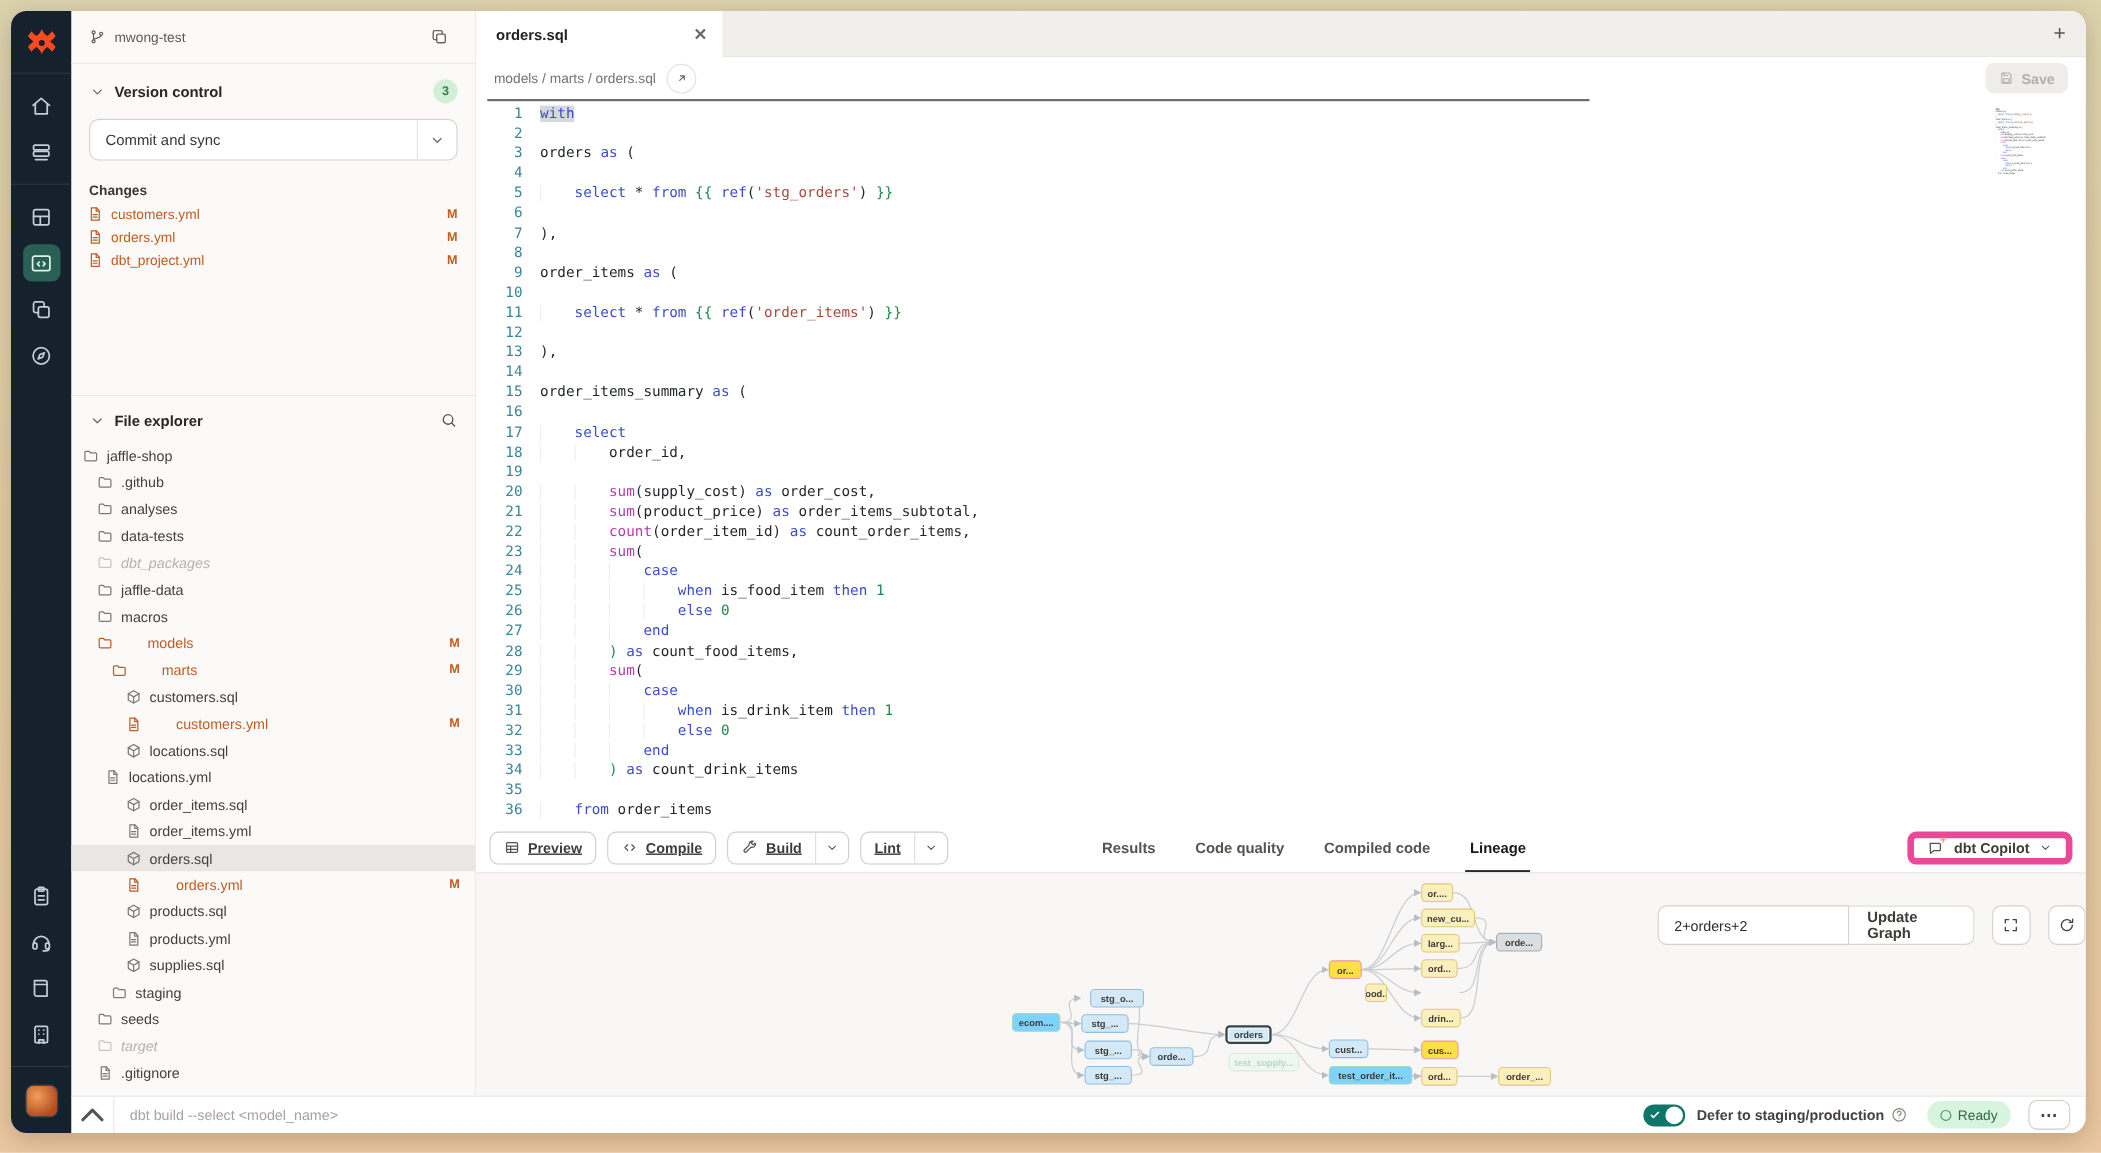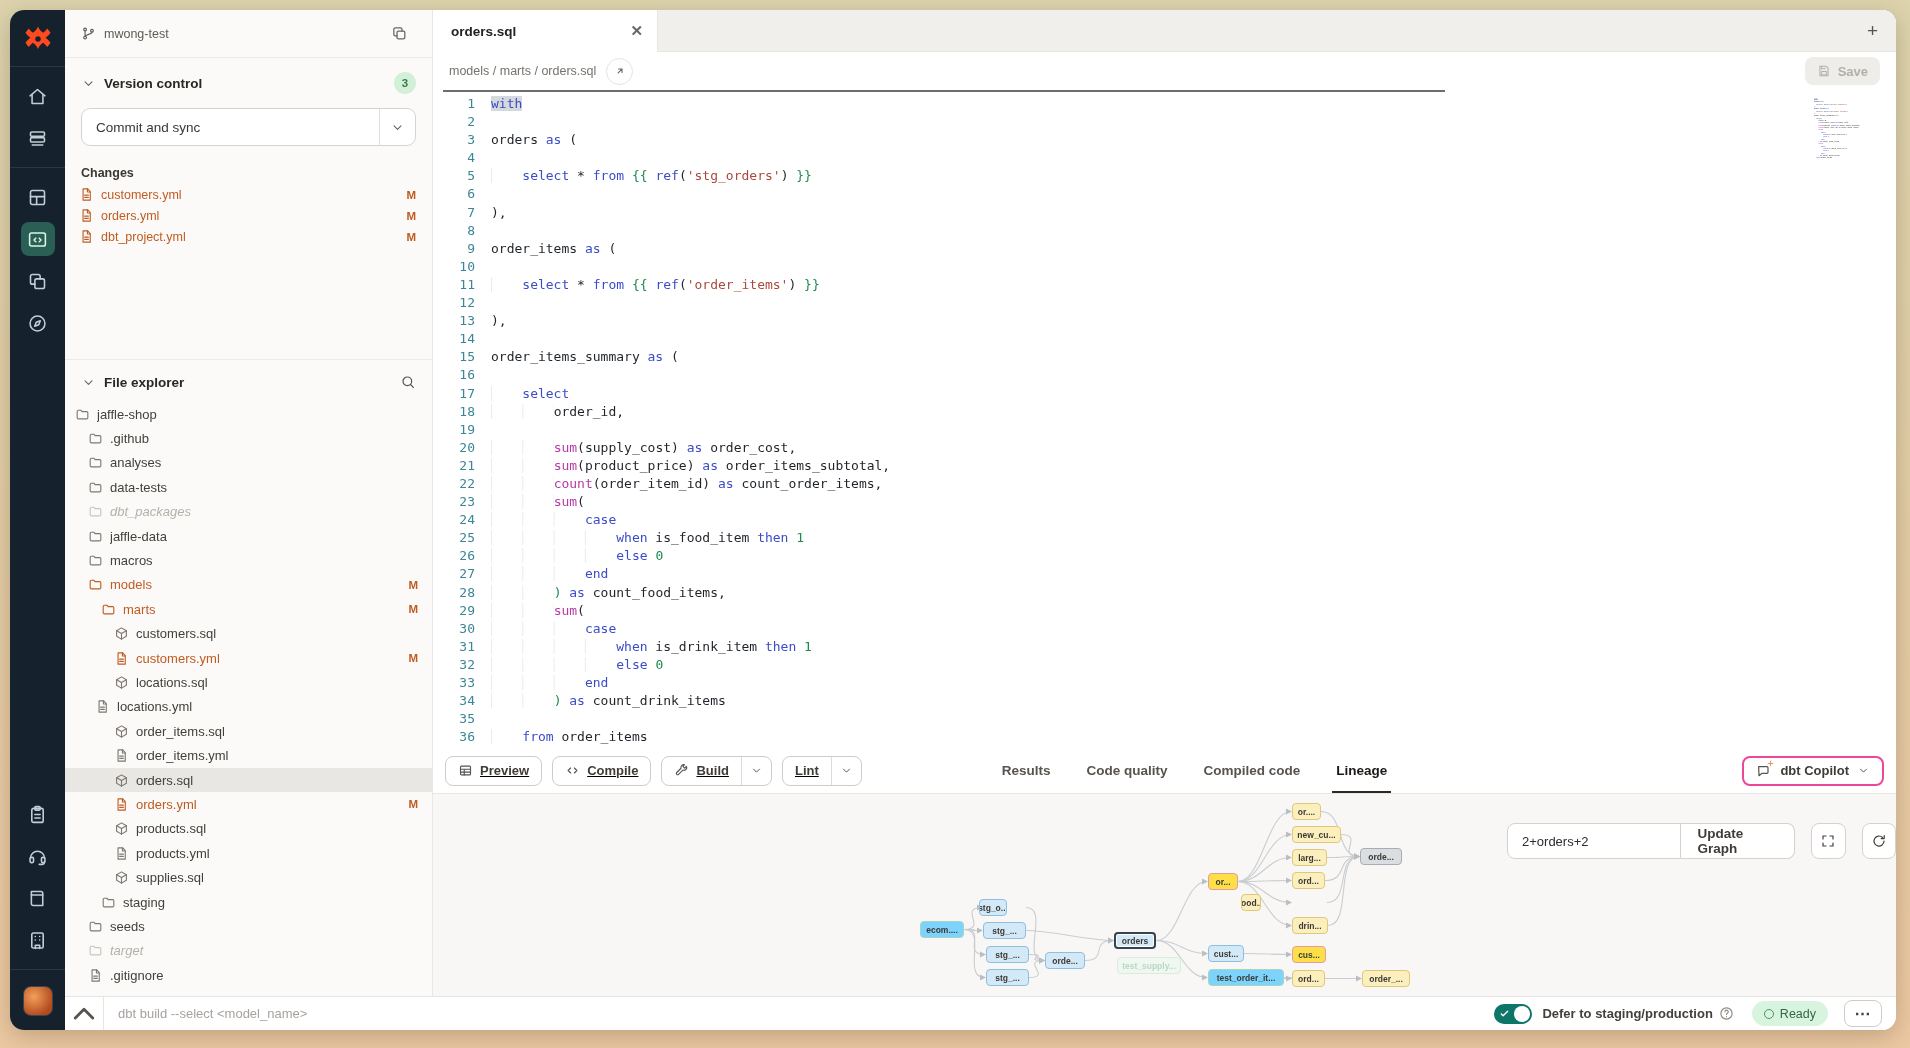--- a/index.html
+++ b/index.html
@@ -35,21 +35,21 @@
   .chg-row .icon{margin-right:7px;}
   .chg-row .grow{flex:1;}
   .m-flag{color:#c05c22;font-weight:700;font-size:11.5px;}
   .fe-divider{height:1px;background:#eceae6;margin-top:112px;}
   .tree{padding-top:4px;}
   .tree-row{display:flex;align-items:center;height:24.4px;font-size:13px;color:#44403b;cursor:pointer;padding-right:14px;}
   .tree-row .icon{width:15px;height:15px;margin-right:7px;color:#7d7871;flex:none;}
   .tree-row .icon svg{width:15px;height:15px;}
   .tree-row .grow{flex:1;white-space:nowrap;overflow:hidden;}
   .tree-row.sel{background:#e9e7e4;}
-  .tree-row.mod{color:#c05c22;}
+  .tree-row.mod{color:#c05c22;gap:24px;}
   .tree-row.mod .icon{color:#c05c22;}
   .tree-row.muted{color:#b5b1aa;font-style:italic;}
   .tree-row.muted .icon{color:#c9c5be;}
   .icon svg{display:block;width:100%;height:100%;}
   .icon{display:inline-flex;width:15px;height:15px;}
 
   
   .main{position:absolute;left:423px;top:0;right:0;height:986px;background:#fff;}
   .tabbar{position:absolute;left:0;top:0;right:0;height:42px;background:#f1efec;border-bottom:1px solid #e8e6e3;display:flex;align-items:stretch;}
   .tab{width:225px;background:#fff;border-right:1px solid #e8e6e3;display:flex;align-items:center;padding:0 14px 0 18px;font-size:13.5px;font-weight:700;color:#25221f;position:relative;margin-bottom:-1px;cursor:pointer;}
@@ -82,21 +82,21 @@
   
   .toolbar{position:absolute;left:0;top:738px;right:0;height:45px;background:#fff;display:flex;align-items:center;padding:0 12px;}
   .tb-btn{height:30px;border:1px solid #cfccc8;border-radius:8px;background:#fff;display:flex;align-items:center;font-size:13px;font-weight:700;color:#3f3b37;margin-right:10px;cursor:pointer;}
   .tb-btn .seg{display:flex;align-items:center;gap:7px;padding:0 12px;}
   .tb-btn .icon{width:15px;height:15px;color:#57534e;}
   .tb-btn .dd{width:30px;height:100%;border-left:1px solid #dedbd7;display:flex;align-items:center;justify-content:center;color:#57534e;}
   .tb-tabs{display:flex;gap:36px;margin-left:130px;height:100%;align-items:center;}
   .tb-tab{font-size:13.5px;font-weight:700;color:#57534e;height:100%;display:flex;align-items:center;position:relative;cursor:pointer;}
   .tb-tab.active{color:#1c1917;}
   .tb-tab.active::after{content:"";position:absolute;left:-4px;right:-4px;bottom:0;height:2.5px;background:#2b2927;}
-  .copilot{margin-left:auto;height:30px;border:2px solid #ec4899;border-radius:8px;display:flex;align-items:center;gap:8px;padding:0 12px;font-size:13px;font-weight:700;color:#3f3b37;cursor:pointer;}
+  .copilot{margin-left:auto;height:30px;border:6px solid #ec4899;border-radius:8px;display:flex;align-items:center;gap:8px;padding:0 12px;font-size:13px;font-weight:700;color:#3f3b37;cursor:pointer;}
   .copilot .icon{width:16px;height:16px;color:#57534e;position:relative;}
   .copilot .spark{position:absolute;right:-2px;top:-3px;width:7px;height:7px;color:#e8825a;}
 
   
   .lineage{position:absolute;left:0;top:783px;right:0;height:203px;background:#f8f7f5;border-top:1px solid #e8e6e3;}
   .edges{position:absolute;left:0;top:0;width:100%;height:100%;}
   .lnode{position:absolute;height:17px;border-radius:4px;border:1px solid;display:flex;align-items:center;justify-content:center;font-size:8.5px;font-weight:700;color:#3c3a36;overflow:hidden;white-space:nowrap;cursor:pointer;padding:0 3px;}
   .lnode.source,.lnode.test{background:#7dd3fc;border-color:#a3d8bf;}
   .lnode.model{background:#d4e9f7;border-color:#8cc0df;}
   .lnode.metric{background:#fde047;border-color:#e59aa4;}
@@ -747,21 +747,21 @@
           <path d="M894 63.5 C 918 63.5, 902 62.5, 926 62.5" fill="none" stroke="#c9cdd1" stroke-width="1.1" marker-end="url(#arr)"></path>
           <path d="M892 86.5 C 916 86.5, 902 62.5, 926 62.5" fill="none" stroke="#c9cdd1" stroke-width="1.1" marker-end="url(#arr)"></path>
           <path d="M894 108.5 C 918 108.5, 902 62.5, 926 62.5" fill="none" stroke="#c9cdd1" stroke-width="1.1" marker-end="url(#arr)"></path>
           <path d="M895 131.5 C 919 131.5, 902 62.5, 926 62.5" fill="none" stroke="#c9cdd1" stroke-width="1.1" marker-end="url(#arr)"></path>
           <path d="M811 159.5 C 835 159.5, 834 160.5, 858 160.5" fill="none" stroke="#c9cdd1" stroke-width="1.1" marker-end="url(#arr)"></path>
           <path d="M851 183.5 C 875 183.5, 834 184.5, 858 184.5" fill="none" stroke="#c9cdd1" stroke-width="1.1" marker-end="url(#arr)"></path>
           <path d="M892 184.5 C 916 184.5, 904 184.5, 928 184.5" fill="none" stroke="#c9cdd1" stroke-width="1.1" marker-end="url(#arr)"></path>
         </svg>
       <div id="lnodes">
           <div class="lnode source " style="left:487px;top:127px;width:44px">ecom....</div>
-          <div class="lnode model " style="left:546px;top:105px;width:28px">stg_o...</div>
+          <div class="lnode model " style="left:558px;top:105px;width:49px">stg_o...</div>
           <div class="lnode model " style="left:550px;top:128px;width:43px">stg_...</div>
           <div class="lnode model " style="left:553px;top:152px;width:43px">stg_...</div>
           <div class="lnode model " style="left:553px;top:175px;width:43px">stg_...</div>
           <div class="lnode model " style="left:612px;top:158px;width:40px">orde...</div>
           <div class="lnode model selected" style="left:681px;top:138px;width:42px">orders</div>
           <div class="lnode faint " style="left:684px;top:163px;width:64px">test_supply...</div>
           <div class="lnode metric " style="left:775px;top:79px;width:30px">or...</div>
           <div class="lnode model " style="left:775px;top:151px;width:36px">cust...</div>
           <div class="lnode test " style="left:775px;top:175px;width:76px">test_order_it...</div>
           <div class="lnode saved " style="left:859px;top:9px;width:29px">or....</div>

